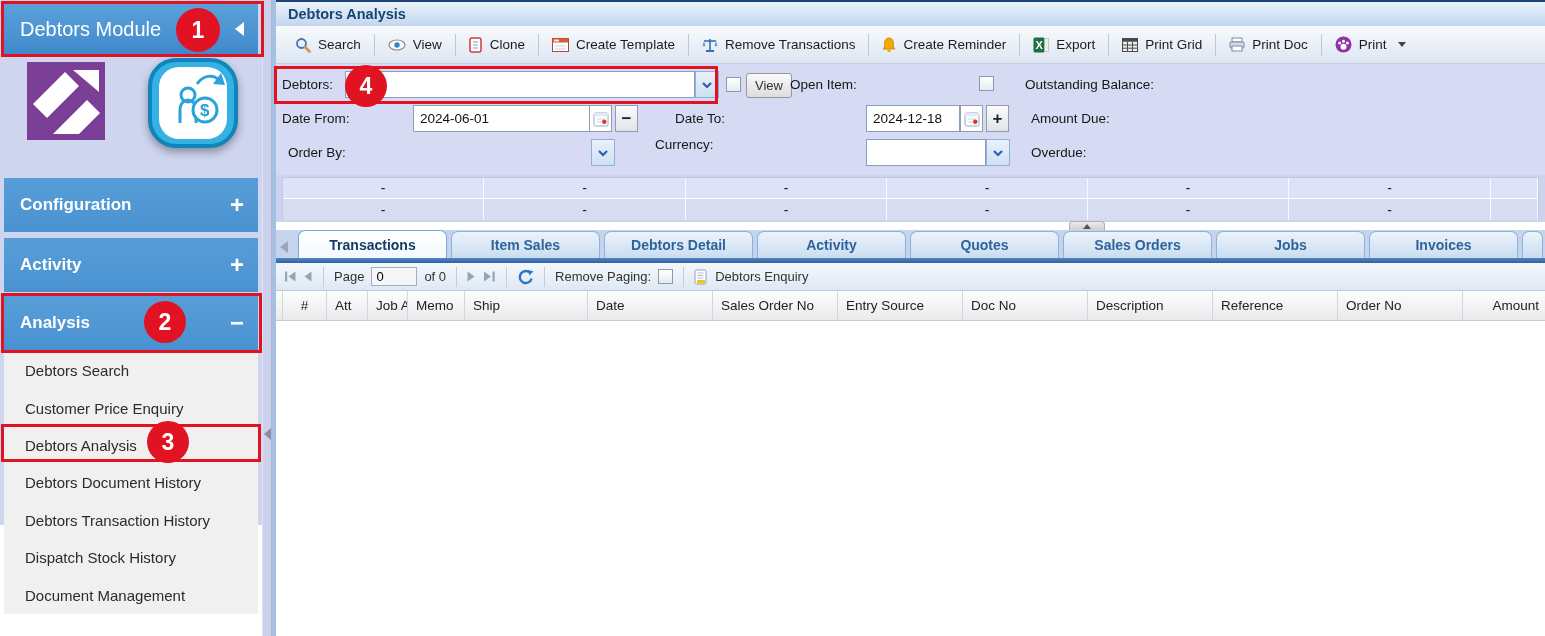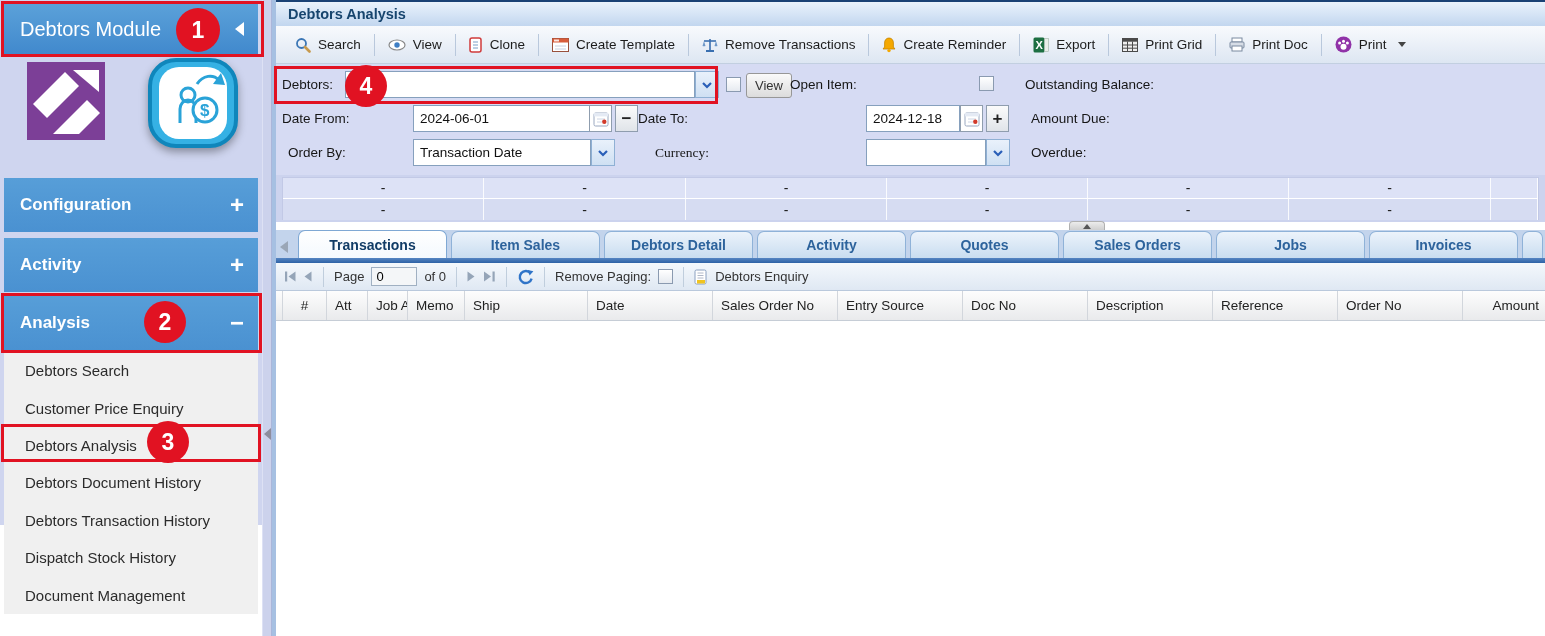--- a/index.html
+++ b/index.html
@@ -303,42 +303,41 @@
       <div class="cal-btn" style="left:313px; top:41px;">
         <svg width="16" height="16">
             <rect x="1" y="2" width="14" height="13" rx="1.5" fill="#fff" stroke="#9aa8c0"></rect>
             <rect x="1" y="2" width="14" height="3.4" fill="#e4eaf4"></rect>
             <line x1="4" y1="8" x2="12" y2="8" stroke="#ccd4e4"></line>
             <line x1="4" y1="11" x2="9" y2="11" stroke="#ccd4e4"></line>
             <circle cx="11.3" cy="10.8" r="2.2" fill="#d23a2a"></circle>
           </svg>
       </div>
       <div class="sq-btn" style="left:339px; top:41px;">−</div>
-      <span class="flabel" style="left:362px; top:47px;">Date To:</span>
+      <span class="flabel" style="left:399px; top:47px;">Date To:</span>
       <input class="txt" style="left: 590px; top: 41px; width: 94px;" value="2024-12-18">
       <div class="cal-btn" style="left:684px; top:41px;">
         <svg width="16" height="16">
             <rect x="1" y="2" width="14" height="13" rx="1.5" fill="#fff" stroke="#9aa8c0"></rect>
             <rect x="1" y="2" width="14" height="3.4" fill="#e4eaf4"></rect>
             <line x1="4" y1="8" x2="12" y2="8" stroke="#ccd4e4"></line>
             <line x1="4" y1="11" x2="9" y2="11" stroke="#ccd4e4"></line>
             <circle cx="11.3" cy="10.8" r="2.2" fill="#d23a2a"></circle>
           </svg>
       </div>
       <div class="sq-btn" style="left:710px; top:41px;">+</div>
       <span class="flabel" style="left:755px; top:47px;">Amount Due:</span>
 
       <span class="flabel" style="left:12px; top:81px;">Order By:</span>
-      <input class="txt" style="left: 137px; top: 75px; width: 178px;" value="Transaction Date">
       <div class="chevron-btn" style="left:315px; top:75px;">
         <svg width="12" height="10">
             <path d="M2 3 L6 7 L10 3" stroke="#2a5fb8" stroke-width="2.2" fill="none"></path>
           </svg>
       </div>
-      <span class="flabel" style="left:379px; top:81px;font-family:Liberation Serif, serif;">Currency:</span>
+      <span class="flabel" style="left:379px; top:73px;">Currency:</span>
       <input class="txt" style="left: 590px; top: 75px; width: 120px;" value="">
       <div class="chevron-btn" style="left:710px; top:75px;">
         <svg width="12" height="10">
             <path d="M2 3 L6 7 L10 3" stroke="#2a5fb8" stroke-width="2.2" fill="none"></path>
           </svg>
       </div>
       <span class="flabel" style="left:755px; top:81px;">Overdue:</span>
     </div>
 
     <div class="ann-box" style="left:2px; top:66px; width:444px; height:38px;"></div>

